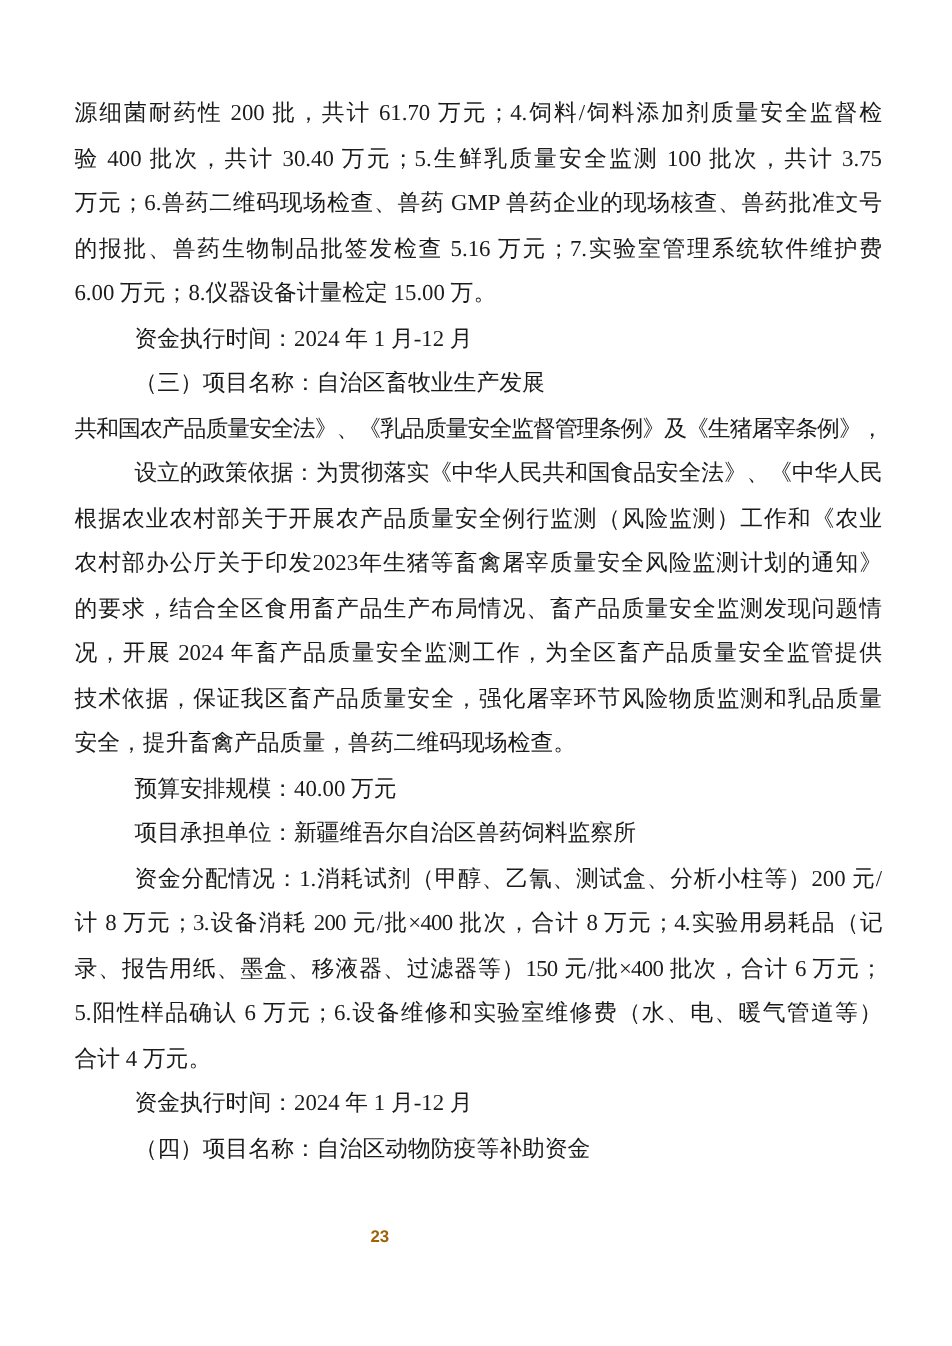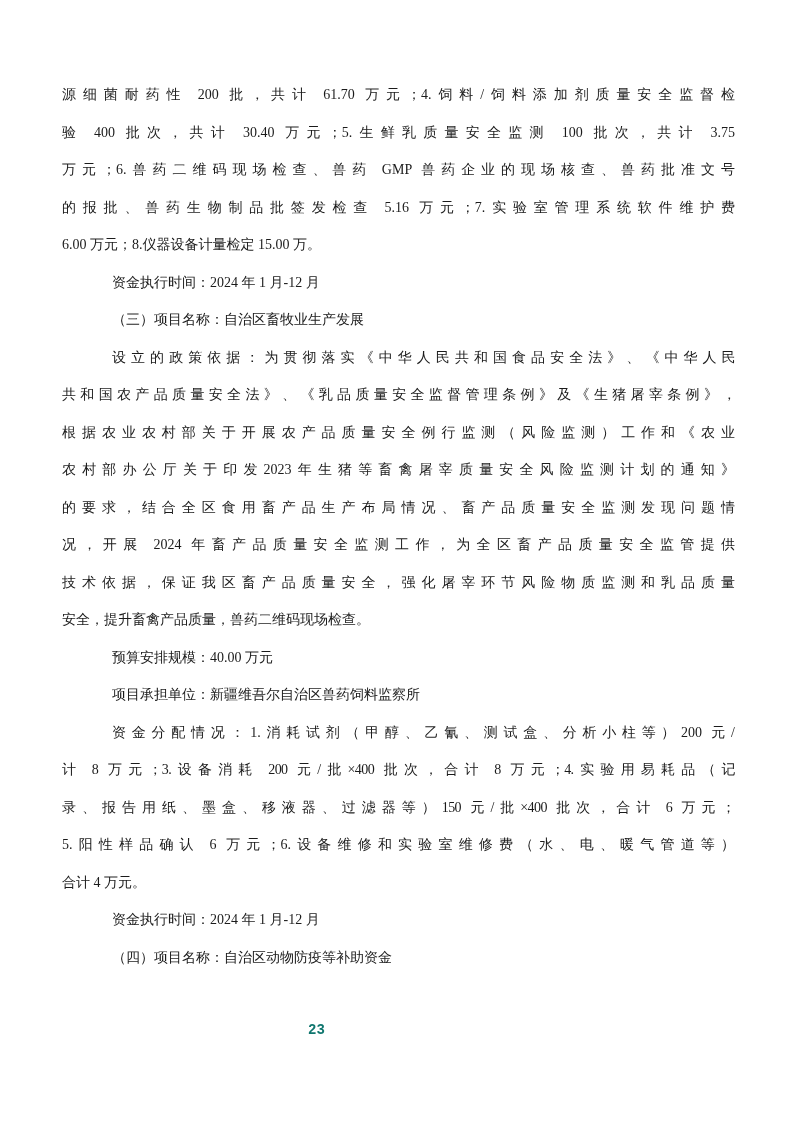--- a/index.html
+++ b/index.html
@@ -16,56 +16,56 @@
     font-family: "Liberation Serif", "DejaVu Serif", serif;
     color: #1b1b1b;
   }
   .content {
     position: absolute;
     top: 76px;
     left: 62px;
     width: 673px;
   }
   .ln {
-    font-size: 14px;
+    font-size: 19px;
     line-height: 37.5px;
     height: 37.5px;
     text-align: justify;
     overflow: hidden;
   }
   .fill { text-align-last: justify; }
   .ind  { text-indent: 50px; }
   .tight  { letter-spacing: -0.6px; }
   .tight2 { letter-spacing: -1.3px; }
   .page-number {
     position: absolute;
     top: 1022px;
     left: 0;
     width: 633px;
     text-align: center;
-    font-family: Liberation Mono, monospace;
+    font-family: Liberation Sans, sans-serif;
     font-size: 14px;
     font-weight: 700;
-    color: #0f766e;
+    color: #a16207;
   }
 </style>
 </head>
 <body>
 
 <div class="page">
   <div class="content">
     <div class="ln fill">源细菌耐药性 200 批，共计 61.70 万元；4.饲料/饲料添加剂质量安全监督检</div>
     <div class="ln fill">验 400 批次，共计 30.40 万元；5.生鲜乳质量安全监测 100 批次，共计 3.75</div>
     <div class="ln fill">万元；6.兽药二维码现场检查、兽药 GMP 兽药企业的现场核查、兽药批准文号</div>
     <div class="ln fill">的报批、兽药生物制品批签发检查 5.16 万元；7.实验室管理系统软件维护费</div>
     <div class="ln">6.00 万元；8.仪器设备计量检定 15.00 万。</div>
     <div class="ln ind">资金执行时间：2024 年 1 月-12 月</div>
     <div class="ln ind">（三）项目名称：自治区畜牧业生产发展</div>
+    <div class="ln fill tight2">共和国农产品质量安全法》、《乳品质量安全监督管理条例》及《生猪屠宰条例》，</div>
     <div class="ln ind fill tight">设立的政策依据：为贯彻落实《中华人民共和国食品安全法》、《中华人民</div>
-    <div class="ln fill tight2">共和国农产品质量安全法》、《乳品质量安全监督管理条例》及《生猪屠宰条例》，</div>
     <div class="ln fill">根据农业农村部关于开展农产品质量安全例行监测（风险监测）工作和《农业</div>
     <div class="ln fill">农村部办公厅关于印发2023年生猪等畜禽屠宰质量安全风险监测计划的通知》</div>
     <div class="ln fill">的要求，结合全区食用畜产品生产布局情况、畜产品质量安全监测发现问题情</div>
     <div class="ln fill">况，开展 2024 年畜产品质量安全监测工作，为全区畜产品质量安全监管提供</div>
     <div class="ln fill">技术依据，保证我区畜产品质量安全，强化屠宰环节风险物质监测和乳品质量</div>
     <div class="ln">安全，提升畜禽产品质量，兽药二维码现场检查。</div>
     <div class="ln ind">预算安排规模：40.00 万元</div>
     <div class="ln ind">项目承担单位：新疆维吾尔自治区兽药饲料监察所</div>
     <div class="ln ind fill">资金分配情况：1.消耗试剂（甲醇、乙氰、测试盒、分析小柱等）200 元/</div>
     <div class="ln fill tight">计 8 万元；3.设备消耗 200 元/批×400 批次，合计 8 万元；4.实验用易耗品（记</div>

